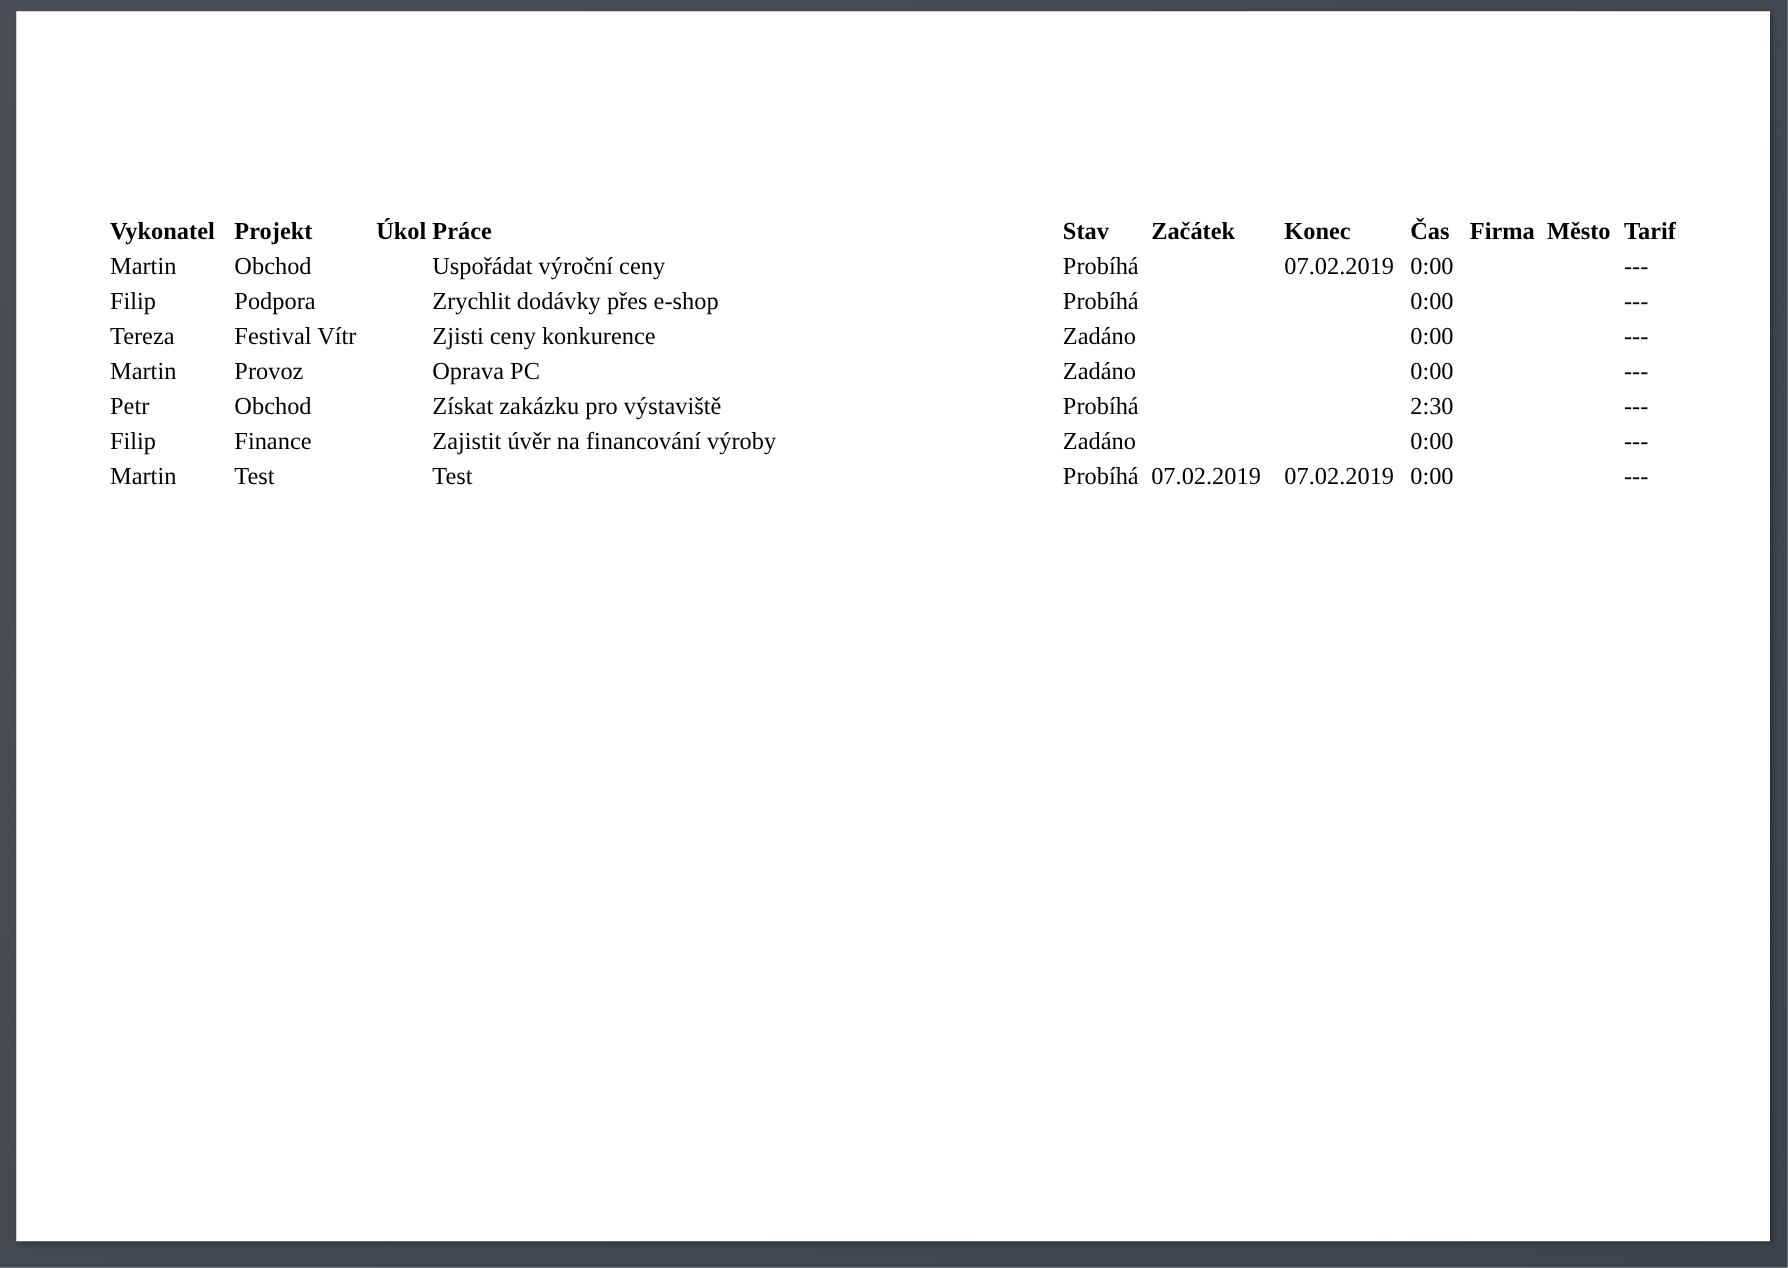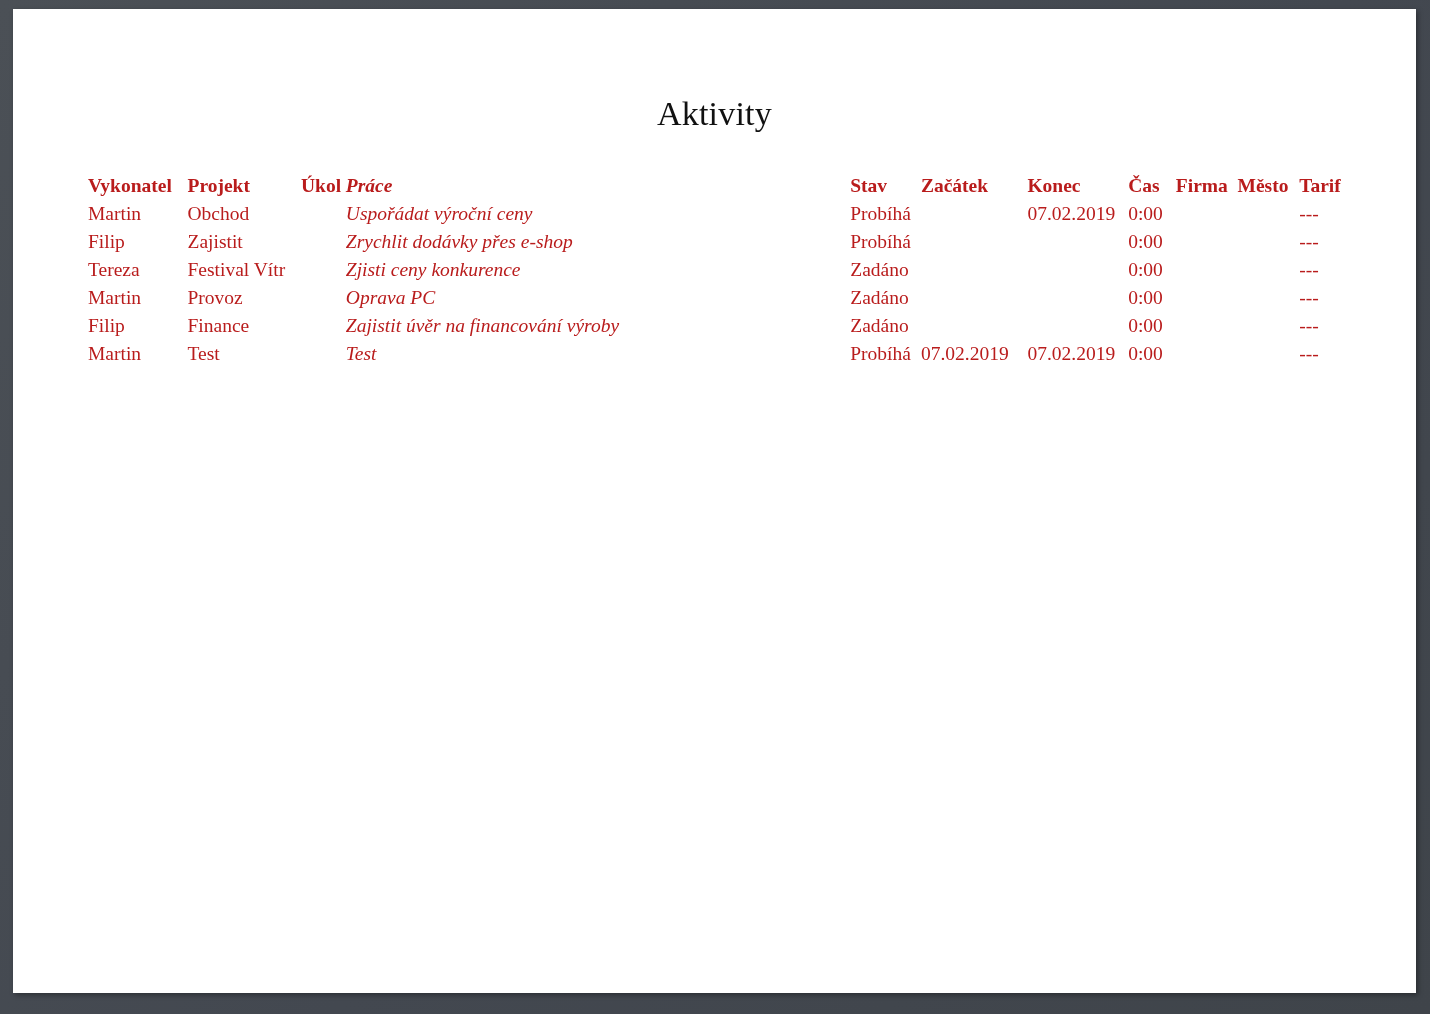--- a/index.html
+++ b/index.html
@@ -47,21 +47,21 @@
   }
 
   
   #activities-table {
     position: absolute;
     left: 75px;
     top: 163px;
     width: 1290px;
     border-collapse: collapse;
     font-size: 19.5px;
-    color: #b91c1c;
+    color: #000000;
   }
 
   #activities-table th,
   #activities-table td {
     padding: 0;
     margin: 0;
     text-align: left;
     vertical-align: baseline;
     white-space: nowrap;
     line-height: 28px;
@@ -69,41 +69,40 @@
   }
 
   #activities-table th {
     font-weight: bold;
   }
 
   
   .col-vykonatel { width: 100px; padding-right: 0 !important; }
   .col-projekt   { width: 114px; }
   .col-ukol      { width: 45px; }
-  .col-prace     { width: 512px; font-style: italic; }
+  .col-prace     { width: 512px; }
   .col-stav      { width: 71px; }
   .col-zacatek   { width: 103px; }
   .col-konec     { width: 97px; }
   .col-cas       { width: 44px; }
   .col-firma     { width: 62px; }
   .col-mesto     { width: 62px; }
   .col-tarif     { width: 80px; }
 
   
   .num-right { text-align: left; padding-right: 4px !important; }
 
   .hdr-right { text-align: right; padding-right: 4px !important; }
 </style>
 </head>
 <body>
 
 <div id="viewport">
   <div id="page">
 
-    <div id="page-title">Aktivity</div>
 
     <table id="activities-table">
       <thead>
         <tr>
           <th class="col-vykonatel">Vykonatel</th>
           <th class="col-projekt">Projekt</th>
           <th class="col-ukol">Úkol</th>
           <th class="col-prace">Práce</th>
           <th class="col-stav">Stav</th>
           <th class="col-zacatek hdr-right">Začátek</th>
@@ -123,21 +122,21 @@
             <td class="col-stav">Probíhá</td>
             <td class="col-zacatek num-right"></td>
             <td class="col-konec num-right">07.02.2019</td>
             <td class="col-cas num-right">0:00</td>
             <td class="col-firma"></td>
             <td class="col-mesto"></td>
             <td class="col-tarif">---</td>
           </tr>
           <tr>
             <td class="col-vykonatel">Filip</td>
-            <td class="col-projekt">Zajistit</td>
+            <td class="col-projekt">Podpora</td>
             <td class="col-ukol"></td>
             <td class="col-prace">Zrychlit dodávky přes e-shop</td>
             <td class="col-stav">Probíhá</td>
             <td class="col-zacatek num-right"></td>
             <td class="col-konec num-right"></td>
             <td class="col-cas num-right">0:00</td>
             <td class="col-firma"></td>
             <td class="col-mesto"></td>
             <td class="col-tarif">---</td>
           </tr>
@@ -161,20 +160,33 @@
             <td class="col-prace">Oprava PC</td>
             <td class="col-stav">Zadáno</td>
             <td class="col-zacatek num-right"></td>
             <td class="col-konec num-right"></td>
             <td class="col-cas num-right">0:00</td>
             <td class="col-firma"></td>
             <td class="col-mesto"></td>
             <td class="col-tarif">---</td>
           </tr>
           <tr>
+            <td class="col-vykonatel">Petr</td>
+            <td class="col-projekt">Obchod</td>
+            <td class="col-ukol"></td>
+            <td class="col-prace">Získat zakázku pro výstaviště</td>
+            <td class="col-stav">Probíhá</td>
+            <td class="col-zacatek num-right"></td>
+            <td class="col-konec num-right"></td>
+            <td class="col-cas num-right">2:30</td>
+            <td class="col-firma"></td>
+            <td class="col-mesto"></td>
+            <td class="col-tarif">---</td>
+          </tr>
+          <tr>
             <td class="col-vykonatel">Filip</td>
             <td class="col-projekt">Finance</td>
             <td class="col-ukol"></td>
             <td class="col-prace">Zajistit úvěr na financování výroby</td>
             <td class="col-stav">Zadáno</td>
             <td class="col-zacatek num-right"></td>
             <td class="col-konec num-right"></td>
             <td class="col-cas num-right">0:00</td>
             <td class="col-firma"></td>
             <td class="col-mesto"></td>

